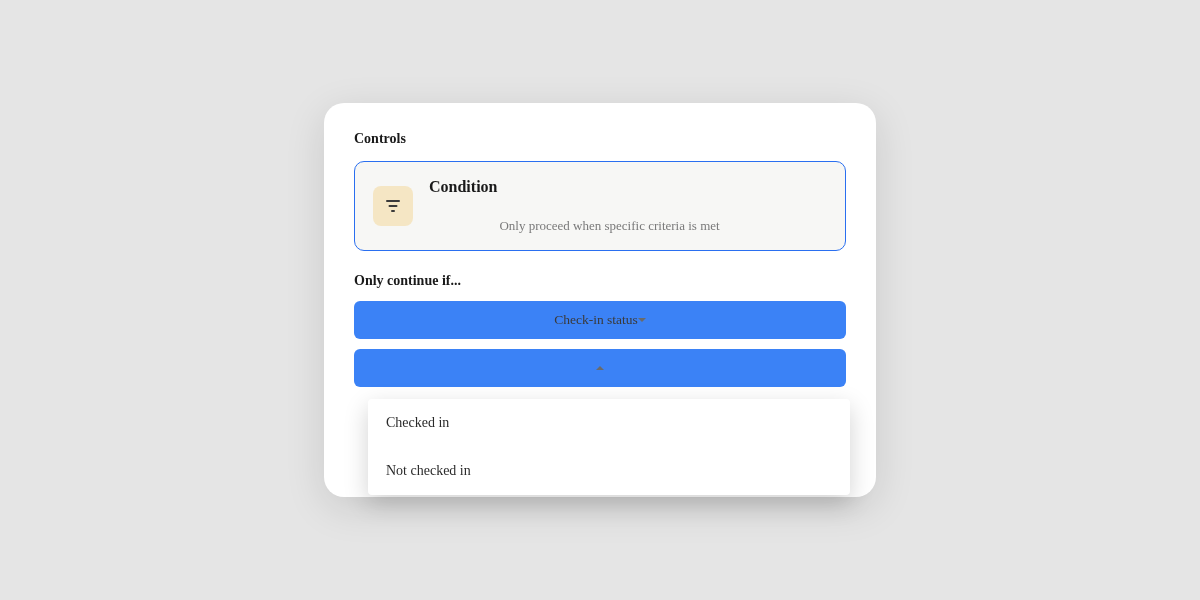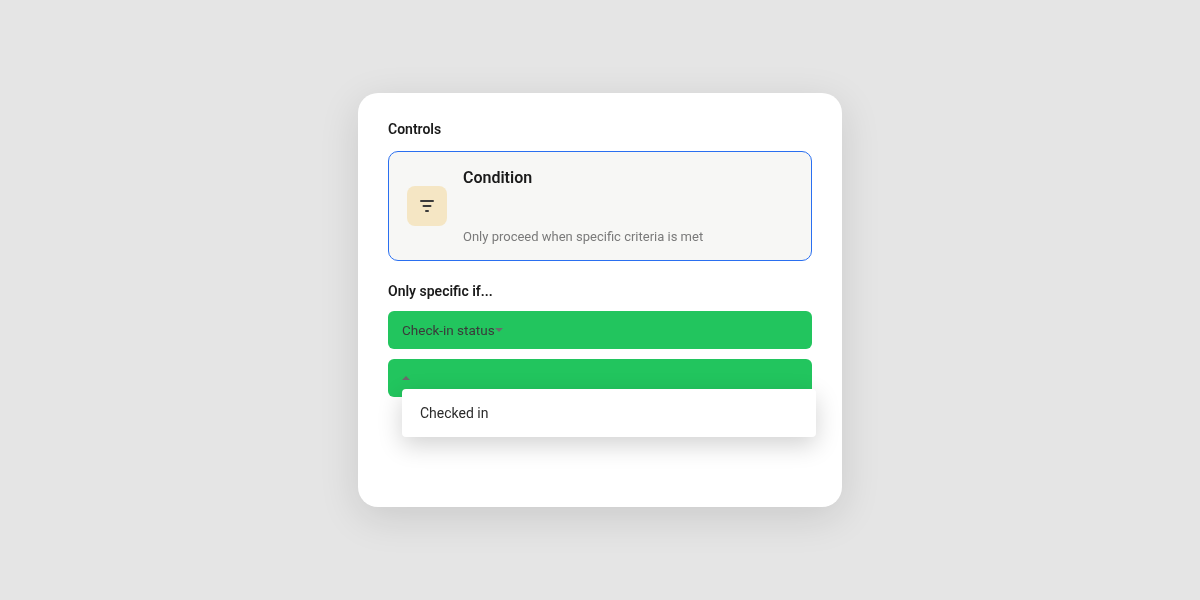--- a/index.html
+++ b/index.html
@@ -11,26 +11,27 @@
       width: 1200px;
       height: 600px;
       background: #e5e5e5;
       font-family: -apple-system, BlinkMacSystemFont, "Segoe UI", Roboto, Helvetica, Arial, sans-serif;
       display: flex;
       align-items: center;
       justify-content: center;
       overflow: hidden;
     }
     .card {
-      width: 484px;
+      width: 552px;
       background: #ffffff;
       border-radius: 20px;
       padding: 28px 30px 100px 30px;
       box-shadow: 0 10px 40px rgba(0,0,0,0.12);
       position: relative;
+      font-family: Liberation Serif, serif;
     }
     .card-title {
       font-size: 14px;
       font-weight: 600;
       color: #1a1a1a;
       margin-bottom: 14px;
     }
     .condition-block {
       border: 1.5px solid #2a6ff0;
       border-radius: 10px;
@@ -46,21 +47,20 @@
       height: 40px;
       background: #f5e6c4;
       border-radius: 8px;
       display: flex;
       align-items: center;
       justify-content: center;
       flex-shrink: 0;
     }
     .condition-text-wrap {
       display: flex;
-      flex-direction: column;
       gap: 2px;
       justify-content: center;
     }
     .condition-title {
       font-size: 16px;
       font-weight: 600;
       color: #1a1a1a;
     }
     .condition-desc {
       font-size: 13px;
@@ -68,27 +68,27 @@
       margin-top: 40px;
     }
     .section-label {
       font-size: 14px;
       font-weight: 600;
       color: #1a1a1a;
       margin-bottom: 12px;
     }
     .select-field {
       width: 100%;
-      background: #22c55e;
+      background: #3b82f6;
       border-radius: 6px;
       height: 38px;
-      padding: 0 14px;
+      padding: 0 24px;
       display: flex;
       align-items: center;
-      justify-content: flex-start;
+      justify-content: center;
       margin-bottom: 10px;
       cursor: pointer;
     }
     .select-value {
       font-size: 13.5px;
       color: #3a3a3a;
     }
     .caret {
       width: 0;
       height: 0;
@@ -131,28 +131,29 @@
         <rect x="3.5" y="6" width="9" height="2" rx="1" fill="#3a3a3a"></rect>
         <rect x="6" y="11" width="4" height="2" rx="1" fill="#3a3a3a"></rect>
       </svg>
     </div>
     <div class="condition-text-wrap">
       <div class="condition-title">Condition</div>
       <div class="condition-desc">Only proceed when specific criteria is met</div>
     </div>
   </div>
 
-  <div class="section-label">Only specific if...</div>
+  <div class="section-label">Only continue if...</div>
 
   <div class="select-field">
     <span class="select-value">Check-in status</span>
     <span class="caret caret-down"></span>
   </div>
 
   <div class="select-field">
     <span class="select-value"></span>
     <span class="caret caret-up"></span>
   </div>
 
   <div class="dropdown-menu">
     <div class="dropdown-option">Checked in</div>
+    <div class="dropdown-option">Not checked in</div>
   </div>
 </div>
 
 </body></html>

